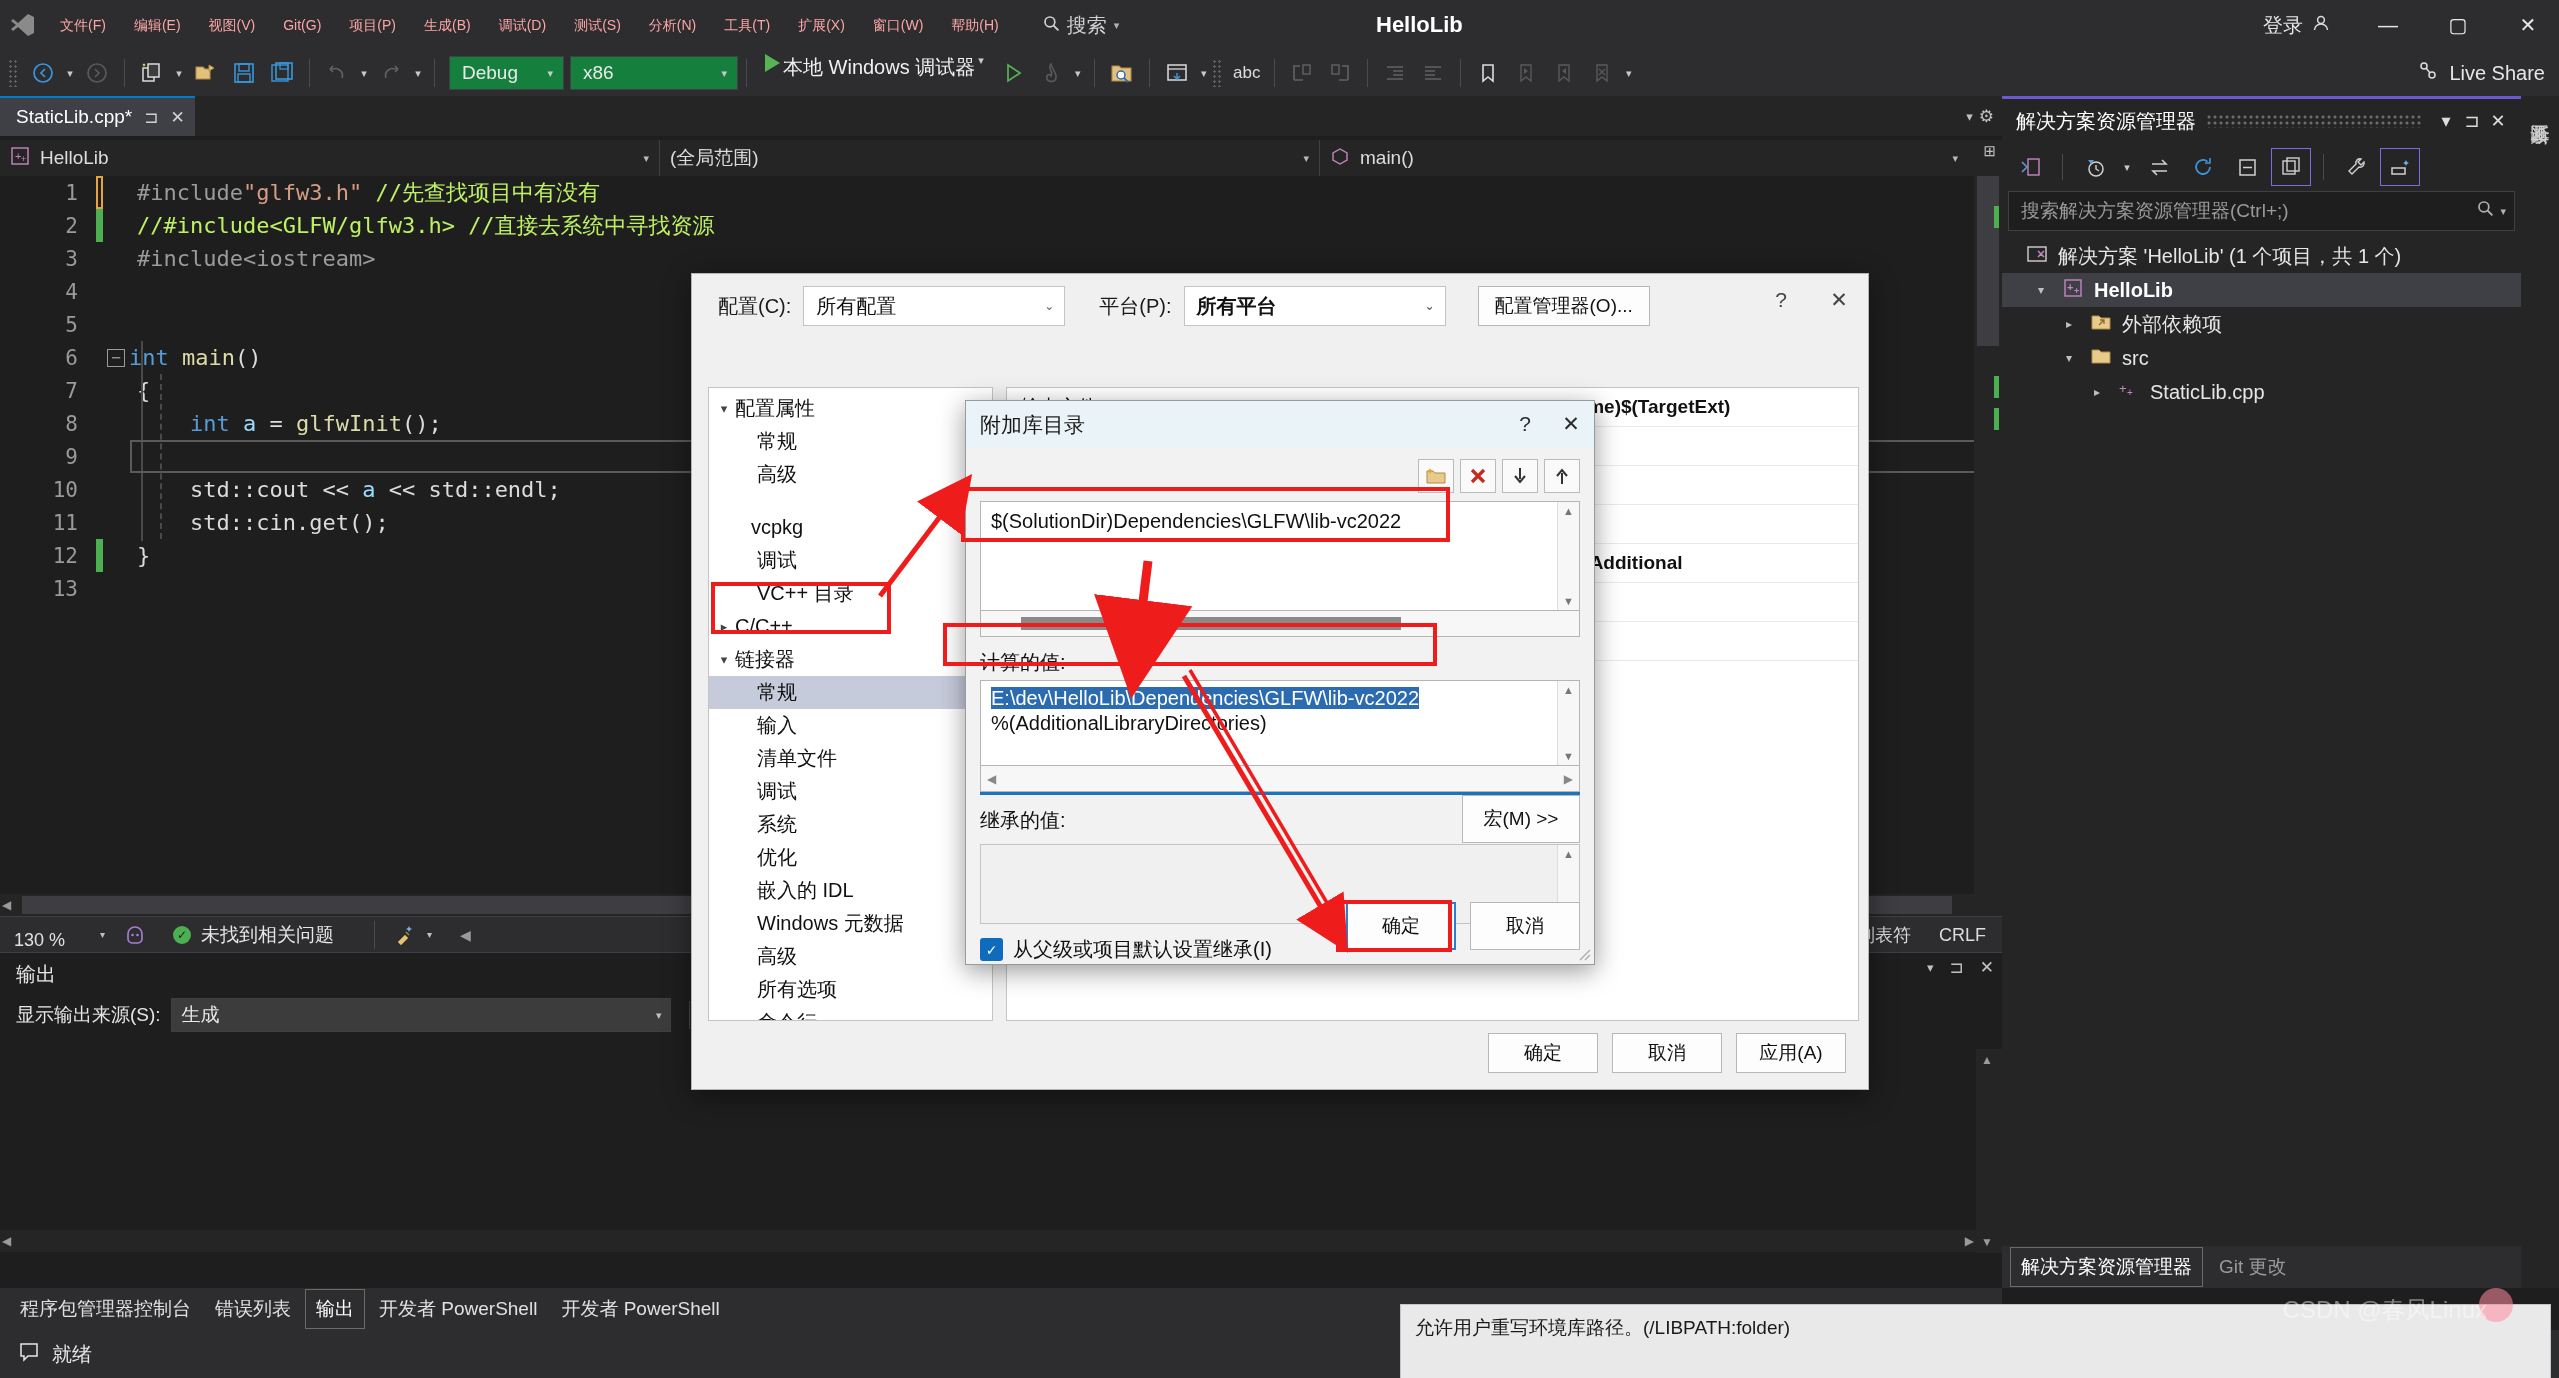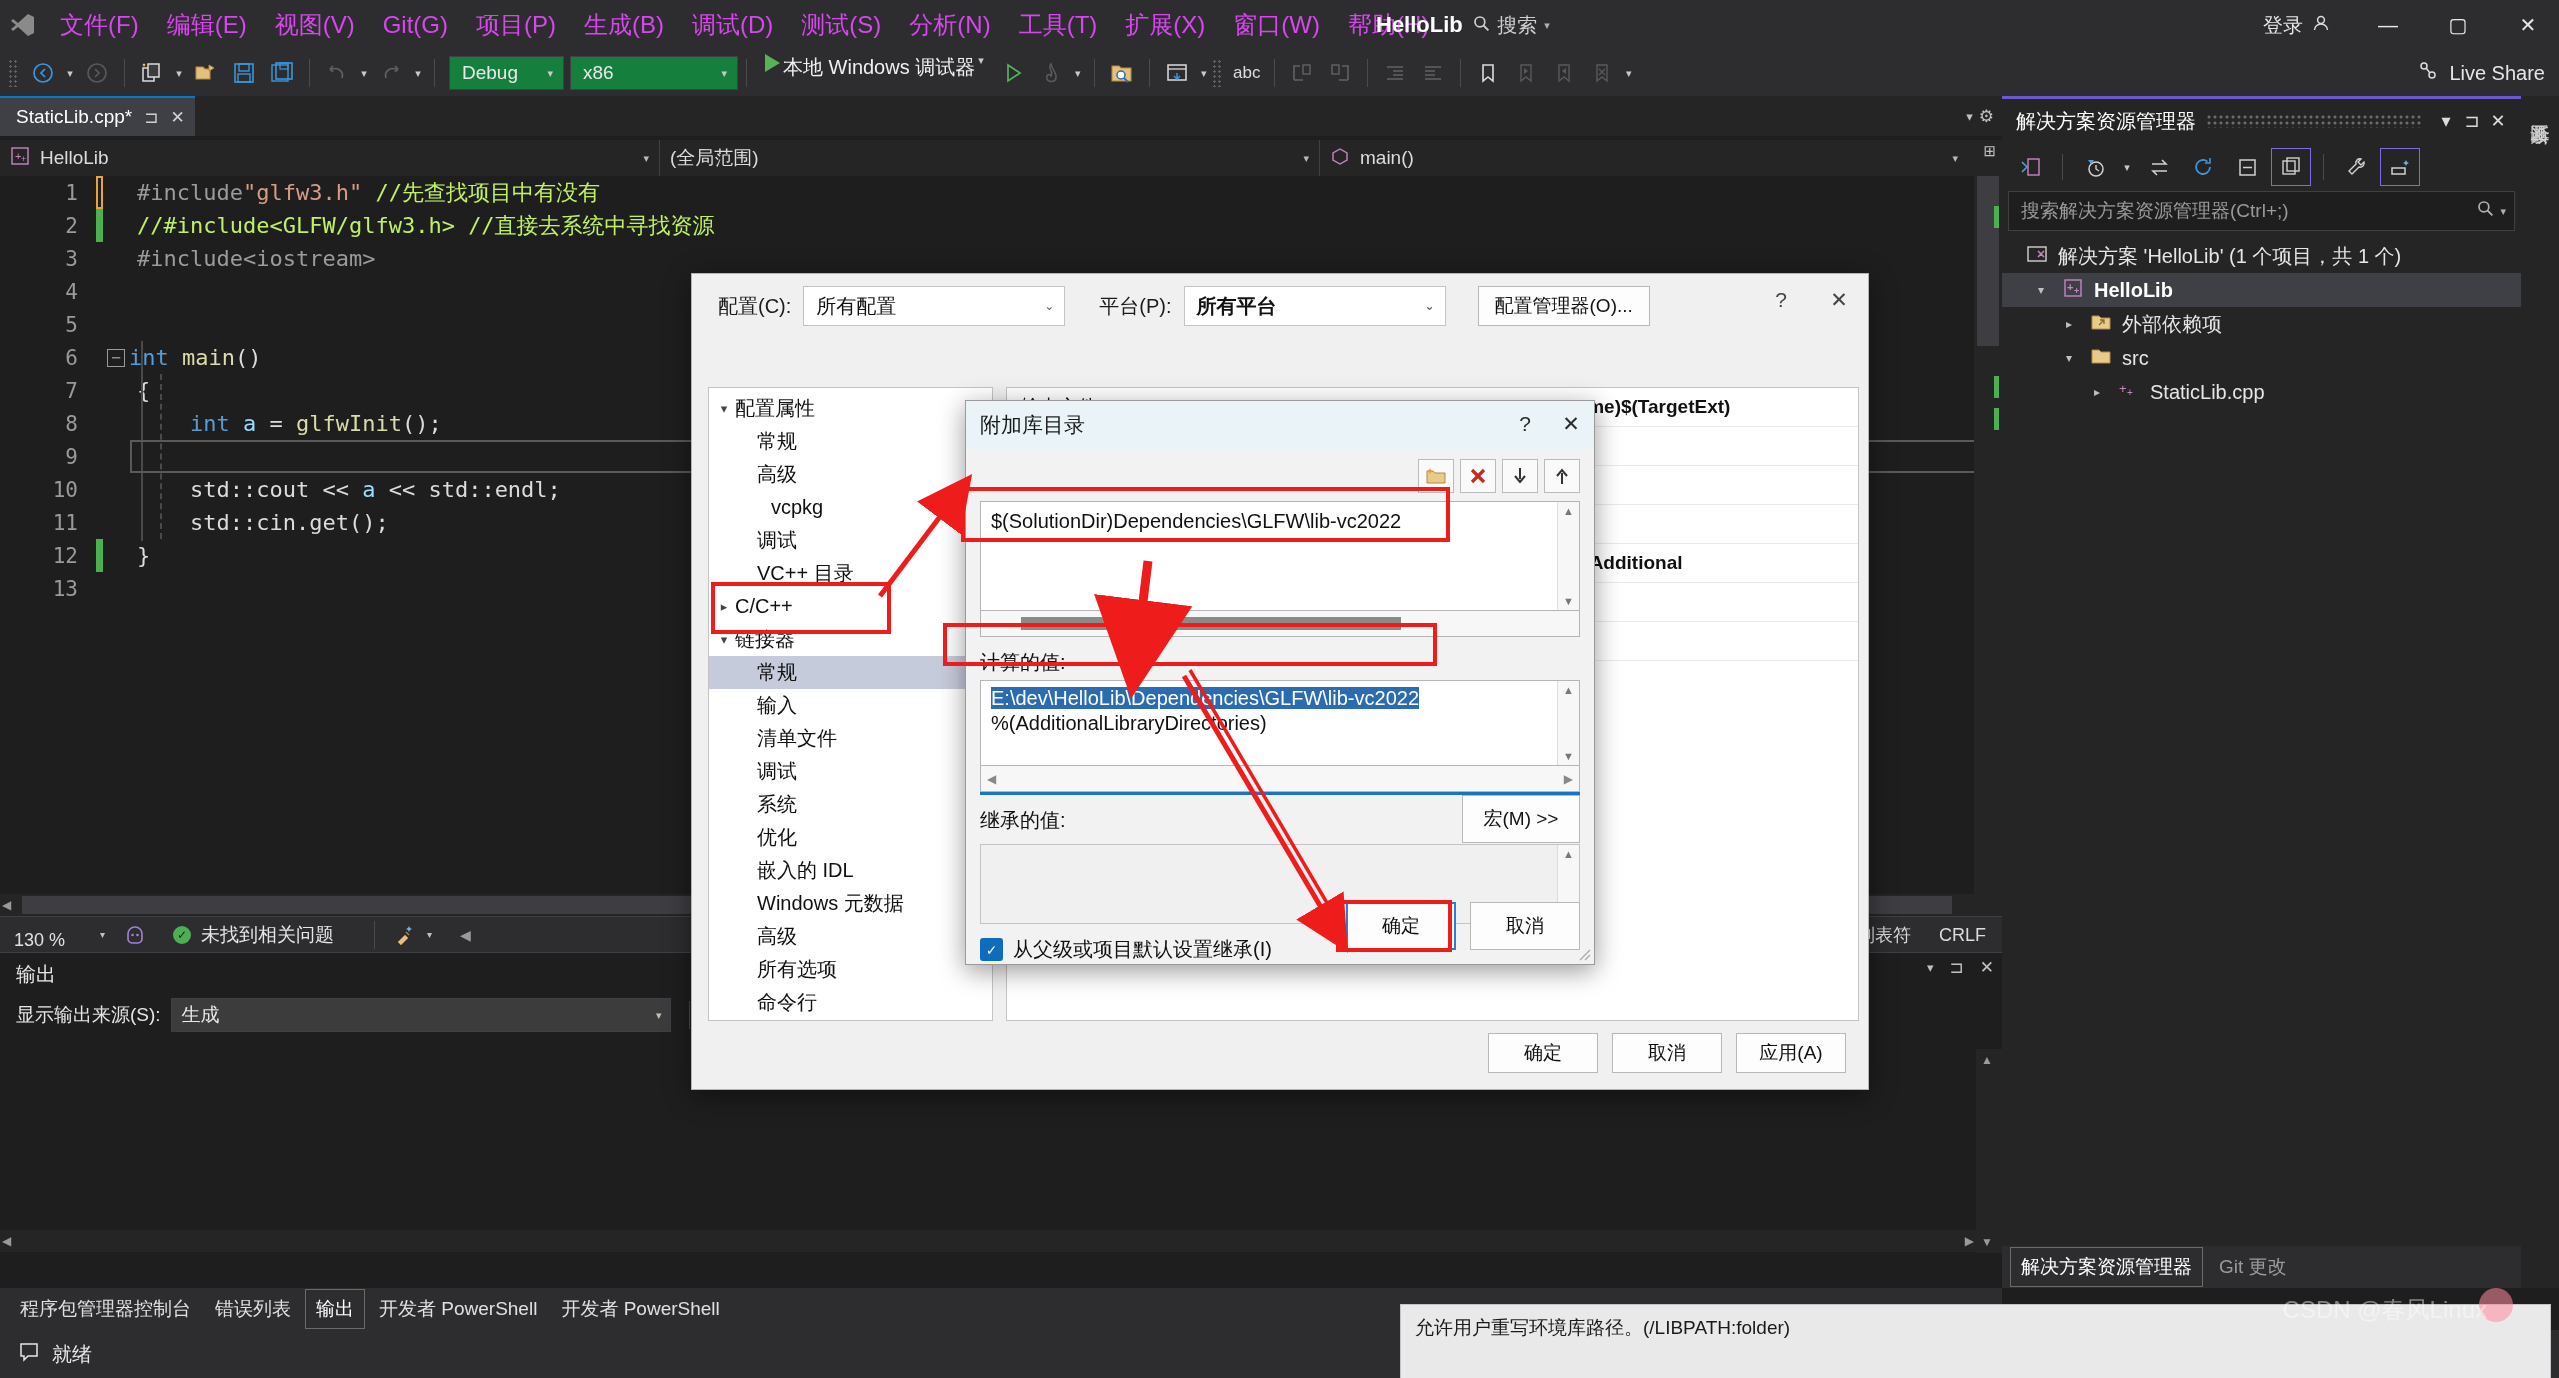--- a/index.html
+++ b/index.html
@@ -21,21 +21,21 @@
   .titlebar {
     position: absolute; top: 0; left: 0; width: 2559px; height: 50px;
     background: #2d2d30;
     display: flex; align-items: center;
   }
   .vs-logo {
     width: 46px; height: 50px; display: flex; align-items: center; justify-content: center;
   }
   .menu-items { display: flex; align-items: center; height: 50px; }
   .menu-item {
-    padding: 0 14px; font-size: 24px; color: #d946ef; line-height: 50px; white-space: nowrap;
+    padding: 0 14px; font-size: 14px; color: #fca5a5; line-height: 50px; white-space: nowrap;
     cursor: default;
   }
   .tb-search {
     display: flex; align-items: center; gap: 7px;
     margin-left: 30px; font-size: 20px; color: #cfcfcf;
   }
   .win-title {
     position: absolute; left: 1376px; top: 0; line-height: 50px;
     font-size: 22px; color: #ffffff; font-weight: 600;
   }
@@ -887,21 +887,21 @@
         <span>配置属性</span>
       </div>
       <div class="tr-row" style="padding-left: 26px;">
         <span class="tr-arrow"></span>
         <span>常规</span>
       </div>
       <div class="tr-row" style="padding-left: 26px;">
         <span class="tr-arrow"></span>
         <span>高级</span>
       </div>
-      <div class="tr-row" style="padding-left: 40px;">
+      <div class="tr-row" style="padding-left: 20px; margin-top: 20px;">
         <span class="tr-arrow"></span>
         <span>vcpkg</span>
       </div>
       <div class="tr-row" style="padding-left: 26px;">
         <span class="tr-arrow"></span>
         <span>调试</span>
       </div>
       <div class="tr-row" style="padding-left: 26px;">
         <span class="tr-arrow"></span>
         <span>VC++ 目录</span>

